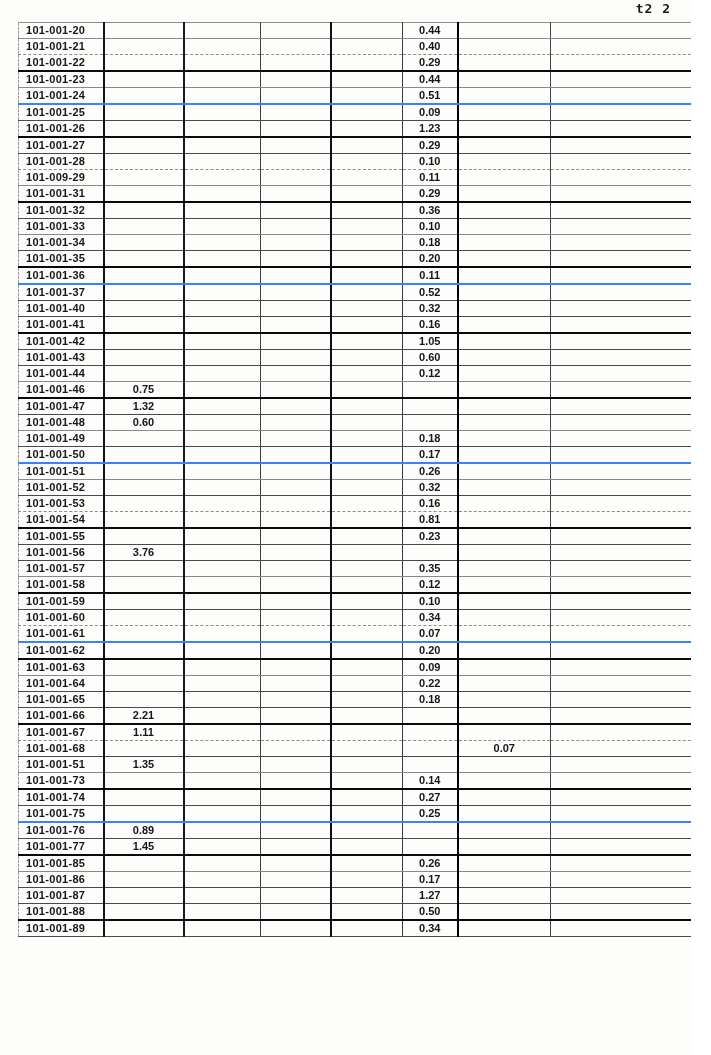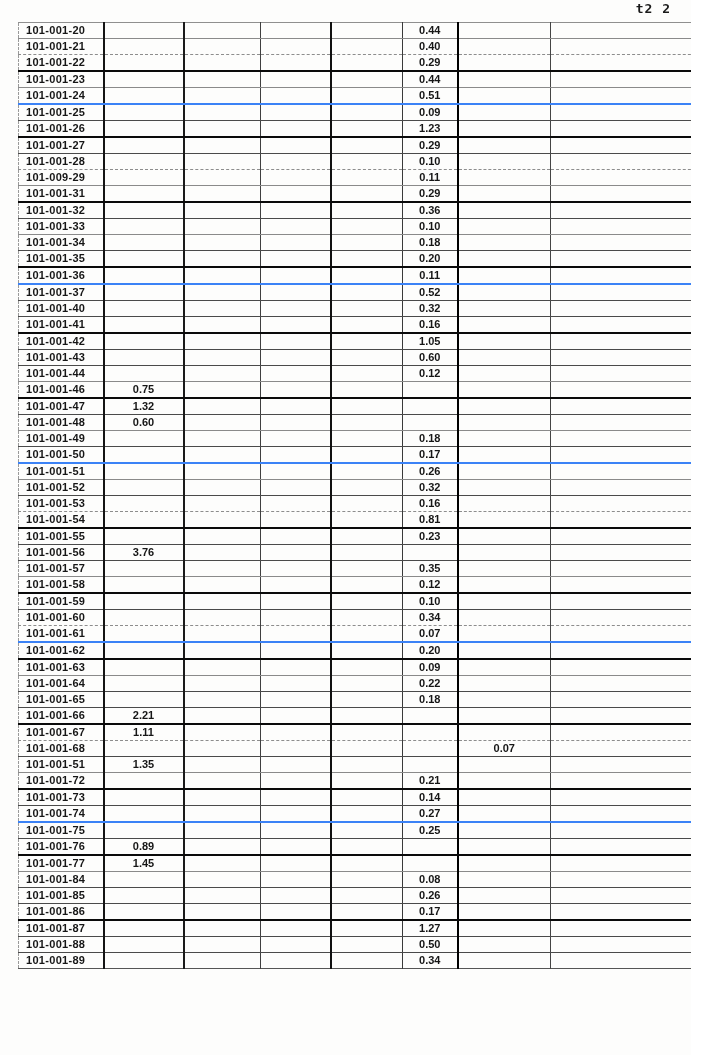--- a/index.html
+++ b/index.html
@@ -542,30 +542,20 @@
     <td class="id-cell">101-001-51</td>
     <td class="val-cell c2">1.35</td>
     <td class="val-cell c3"></td>
     <td class="val-cell c4"></td>
     <td class="val-cell c5"></td>
     <td class="val-cell c6"></td>
     <td class="val-cell c7"></td>
     <td class="val-cell c8"></td>
   </tr>
         <tr class="table-row">
-    <td class="id-cell">101-001-72</td>
-    <td class="val-cell c2"></td>
-    <td class="val-cell c3"></td>
-    <td class="val-cell c4"></td>
-    <td class="val-cell c5"></td>
-    <td class="val-cell c6">0.21</td>
-    <td class="val-cell c7"></td>
-    <td class="val-cell c8"></td>
-  </tr>
-        <tr class="table-row">
     <td class="id-cell">101-001-73</td>
     <td class="val-cell c2"></td>
     <td class="val-cell c3"></td>
     <td class="val-cell c4"></td>
     <td class="val-cell c5"></td>
     <td class="val-cell c6">0.14</td>
     <td class="val-cell c7"></td>
     <td class="val-cell c8"></td>
   </tr>
         <tr class="table-row">
@@ -598,30 +588,20 @@
     <td class="val-cell c7"></td>
     <td class="val-cell c8"></td>
   </tr>
         <tr class="table-row">
     <td class="id-cell">101-001-77</td>
     <td class="val-cell c2">1.45</td>
     <td class="val-cell c3"></td>
     <td class="val-cell c4"></td>
     <td class="val-cell c5"></td>
     <td class="val-cell c6"></td>
-    <td class="val-cell c7"></td>
-    <td class="val-cell c8"></td>
-  </tr>
-        <tr class="table-row">
-    <td class="id-cell">101-001-84</td>
-    <td class="val-cell c2"></td>
-    <td class="val-cell c3"></td>
-    <td class="val-cell c4"></td>
-    <td class="val-cell c5"></td>
-    <td class="val-cell c6">0.08</td>
     <td class="val-cell c7"></td>
     <td class="val-cell c8"></td>
   </tr>
         <tr class="table-row">
     <td class="id-cell">101-001-85</td>
     <td class="val-cell c2"></td>
     <td class="val-cell c3"></td>
     <td class="val-cell c4"></td>
     <td class="val-cell c5"></td>
     <td class="val-cell c6">0.26</td>

